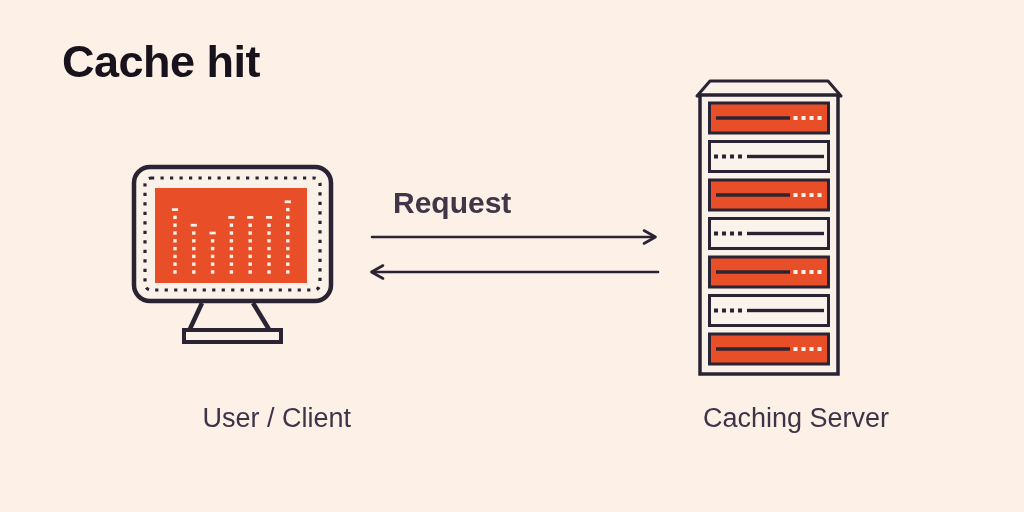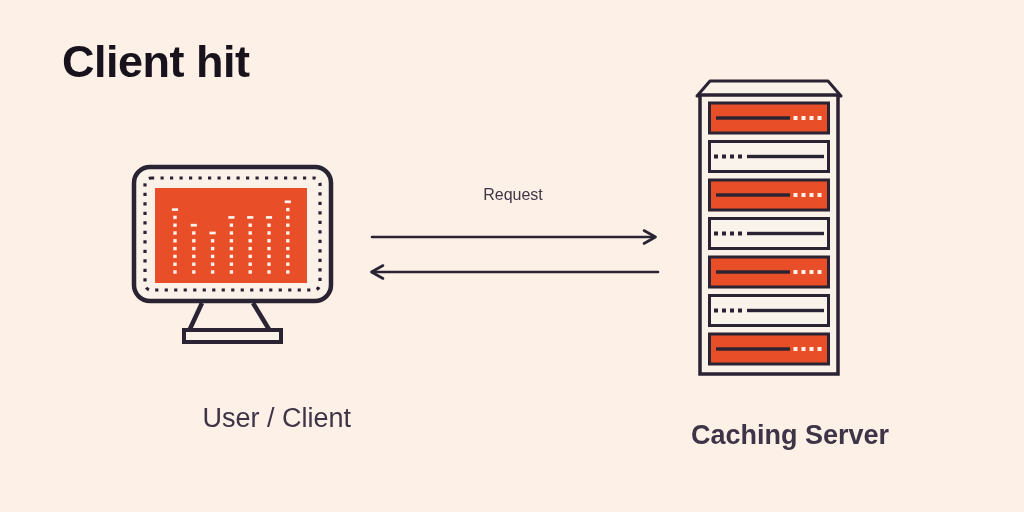--- a/index.html
+++ b/index.html
@@ -27,43 +27,42 @@
   }
   .node-label {
     position: absolute;
     font-size: 27px;
     font-weight: 400;
     color: #3e3447;
     text-align: right;
     white-space: nowrap;
   }
   .client-label  { left: 111px; top: 403px; width: 240px; }
-  .server-label  { left: 649px; top: 420px; width: 240px; font-weight: bold; }
+  .server-label  { left: 649px; top: 403px; width: 240px; }
   .flow-label {
     position: absolute;
-    font-size: 16px;
-    font-weight: 400;
+    font-size: 30px;
+    font-weight: 700;
     color: #403647;
-    text-align: center;
     width: 240px;
     white-space: nowrap;
   }
   .request-label  { left: 393px; top: 186px; }
   .response-label { left: 392px; top: 297px; }
   svg { position: absolute; display: block; }
   .monitor-svg { left: 120px; top: 160px; }
   .server-svg  { left: 660px; top: 60px;  }
   .arrows-svg  { left: 360px; top: 225px; }
 </style>
 </head>
 <body>
 
 <div class="canvas">
 
-  <h1 class="page-title">Client hit</h1>
+  <h1 class="page-title">Cache hit</h1>
 
   <svg class="monitor-svg" width="222" height="192" viewBox="0 0 222 192">
 
     <rect x="14" y="7" width="197" height="134" rx="16" fill="#faf1e9" stroke="#2a2333" stroke-width="4.5"></rect>
 
     <rect x="25" y="18" width="175" height="112" rx="6" fill="none" stroke="#2a2333" stroke-width="3.2" stroke-dasharray="3.2 6.3"></rect>
 
     <rect x="35" y="28" width="152" height="95" fill="#e84e28"></rect>
 
     <g id="monitor-dots">

